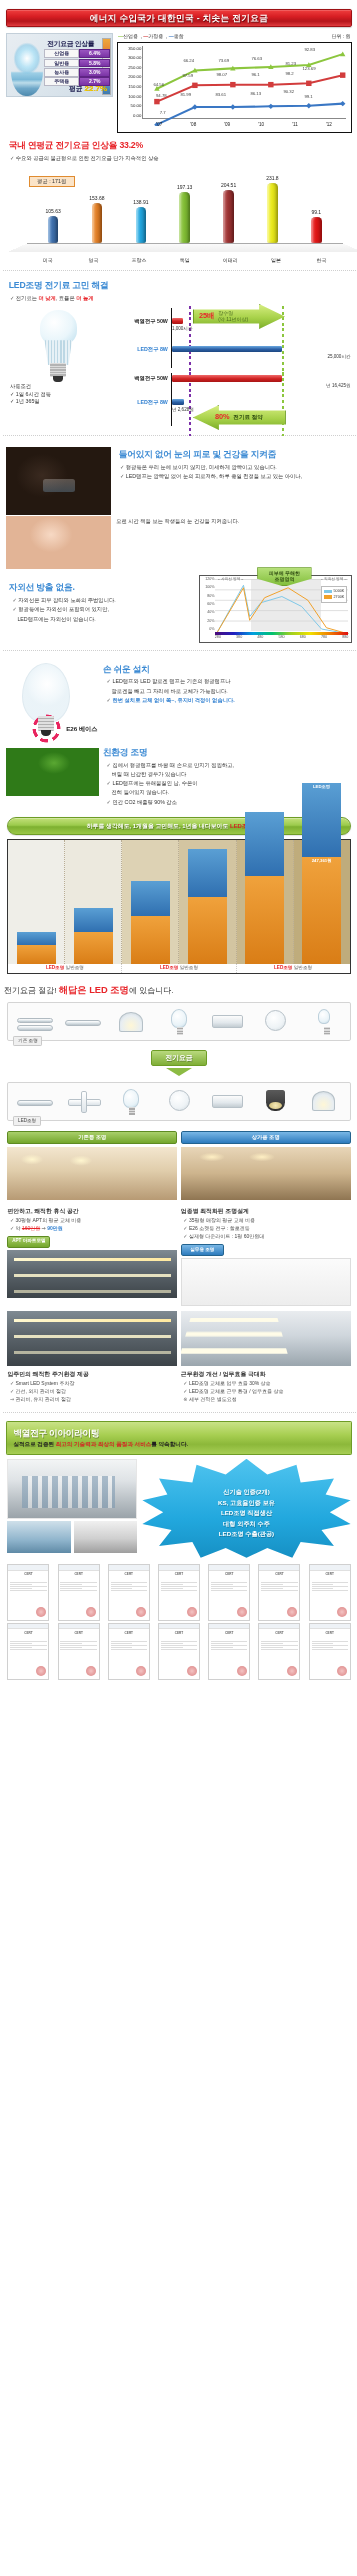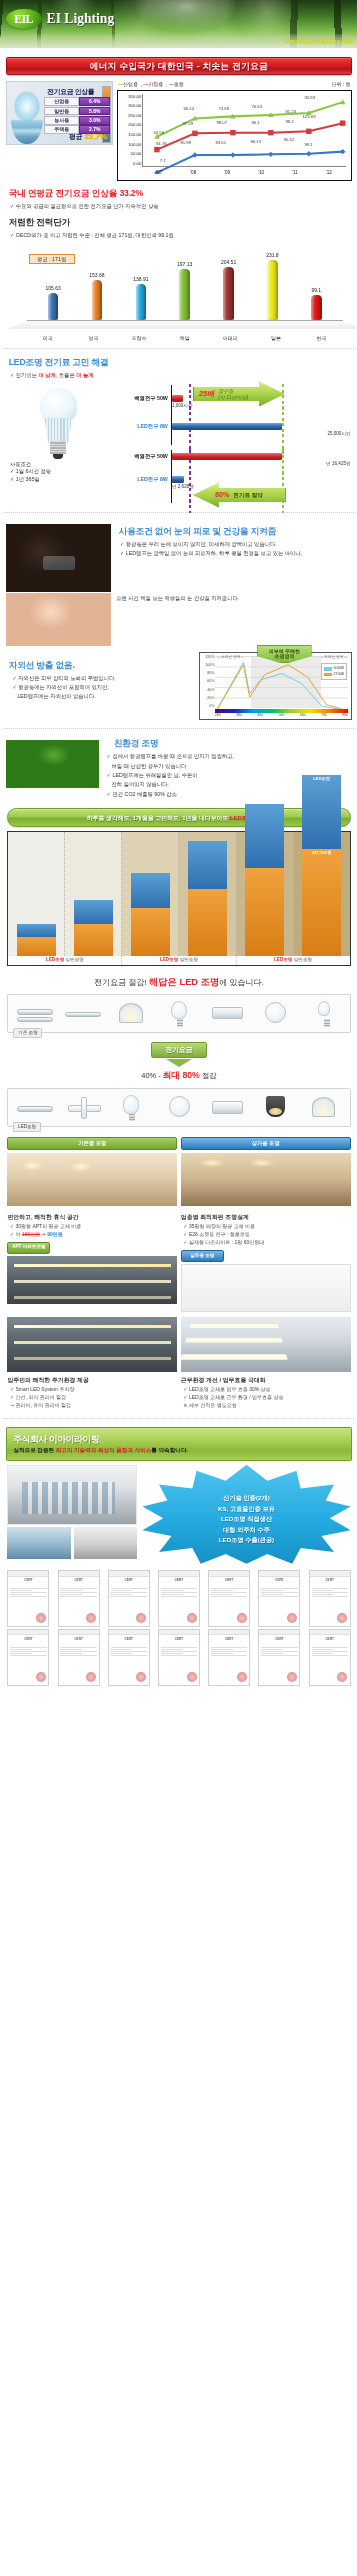--- a/index.html
+++ b/index.html
@@ -256,21 +256,21 @@
   .cmp-tick { position:absolute; top:0; bottom:0; width:1.9px; }
   .cmp-tick.purple { background: repeating-linear-gradient(180deg,#7b2fa8 0 3.1px,transparent 3.1px 5.6px); }
   .cmp-tick.green  { background: repeating-linear-gradient(180deg,#8cc63e 0 3.1px,transparent 3.1px 5.6px); }
   .cmp-val { position:absolute; font-size:4.6px; color:#333; white-space:nowrap; }
   .arrow-green {
     position:absolute; height:25px; display:flex; align-items:center;
     background: linear-gradient(180deg,#d4ec7e,#a8d24a 55%,#7fb02c);
     border:0.6px solid #6e9c24;
     color:#333;
   }
-  .arrow-green.right { clip-path: polygon(0 22%,72% 22%,72% 0,100% 50%,72% 100%,72% 78%,0 78%); font-style: italic; }
+  .arrow-green.right { clip-path: polygon(0 22%,72% 22%,72% 0,100% 50%,72% 100%,72% 78%,0 78%); }
   .arrow-green.left  { clip-path: polygon(28% 0,28% 22%,100% 22%,100% 78%,28% 78%,28% 100%,0 50%); }
   .ag-txt { font-size:7.4px; font-weight:bold; color:#e8252a; }
   .ag-sub { font-size:5px; color:#4a6b1f; line-height:1.2; }
 
   
   .imgrow { display:flex; gap:5px; padding: 3.7px 6.2px 0; align-items:flex-start; }
   .photo {
     flex:none; position:relative; overflow:hidden; border:0;
   }
   .photo-girl {
@@ -397,21 +397,21 @@
     display:flex; align-items:flex-start; justify-content:center; padding-top:1.2px;
   }
   .sg-foot { display:flex; background:#fff; }
   .sg-foot div { flex:1; text-align:center; font-size:4.6px; padding:1.2px 0; border-right:0.6px dotted #ccc; }
   .sg-foot div:last-child { border-right:0; }
   .sg-foot .led { color:#e8252a; font-weight:bold; }
   .sg-foot .inc { color:#555; }
 
   
   .answer-line {
-    text-align:center; font-size:8px; color:#333; margin: 10px 16px 5px;
+    text-align:left; font-size:8px; color:#333; margin: 10px 4px 5px;
   }
   .answer-line b { color:#e8252a; font-size:9.3px; }
 
   
   .shelf {
     margin: 2.5px 7.4px; border:0.6px solid #d4d4d4; background:#fbfbfb;
     border-radius:1.9px; padding:3.7px; position:relative;
   }
   .shelf-tag {
     position:absolute; left:5px; bottom:-5.6px; background:#f0f0f0;
@@ -597,30 +597,20 @@
   }
   .cert .cert-title {
     text-align:center; font-size:3.1px; color:#666; font-weight:bold; margin:1.2px 0 1.9px;
   }
 </style>
 </head>
 <body>
 
 <div class="page">
 
-  <div class="header">
-    <div class="trees"></div>
-    <div class="logo-wrap">
-      <div class="logo-mark">
-        <span>EIL</span>
-      </div>
-      <div class="logo-text">EI Lighting</div>
-    </div>
-    <div class="header-url">http://www.eilighting.com</div>
-  </div>
 
   <div class="banner-red">
     <span>에너지 수입국가 대한민국 - 치솟는 전기요금</span>
   </div>
 
   <div class="chart-row">
 
     <div class="rate-card">
       <div class="rate-bulb"></div>
       <div class="mini-ad"></div>
@@ -738,24 +728,20 @@
       </div>
     </div>
   </div>
 
   <div class="sec">
     <div class="h-red">국내 연평균 전기요금 인상율 33.2%</div>
     <div class="bullet">수요와 공급의 불균형으로 인한 전기요금 단가 지속적인 상승</div>
   </div>
 
 
-  <div class="sec">
-    <div class="h-dark">저렴한 전력단가</div>
-    <div class="bullet">OECD국가 중 최고 저렴한 수준 : 전체 평균 171원, 대한민국 99.1원</div>
-  </div>
 
   <div class="oecd-wrap">
     <div class="oecd-plot">
       <div class="oecd-avgbox">평균 : 171원</div>
       <div class="bars">
         <div class="bar-item">
           <div class="bar-val">105.63</div>
           <div class="bar-col" style="height:27px;background:linear-gradient(90deg,#6d9ed4,#3f6fab 45%,#2c5689);"></div>
         </div>
         <div class="bar-item">
@@ -864,21 +850,21 @@
         </div>
       </div>
     </div>
   </div>
 
   <div class="hr-dot"></div>
 
   <div class="imgrow">
     <div class="photo photo-girl"></div>
     <div class="txtcol">
-      <div class="h-blue" style="margin-top:1.2px;">사용조건 없어 눈의 피로 및 건강을 지켜줌</div>
+      <div class="h-blue" style="margin-top:1.2px;">들어있지 없어 눈의 피로 및 건강을 지켜줌</div>
       <div class="bullet">형광등은 우리 눈에 보이지 않지만, 미세하게 깜빡이고 있습니다.</div>
       <div class="bullet">LED램프는 깜빡임 없어 눈의 피로저하, 하루 종일 천정을 보고 있는 아이나,</div>
     </div>
   </div>
   <div class="imgrow" style="padding-top:1.2px;">
     <div class="photo photo-baby"></div>
     <div class="txtcol">
       <p>오랜 시간 책을 보는 학생들의 눈 건강을 지켜줍니다.</p>
     </div>
   </div>
@@ -935,27 +921,42 @@
         <span>580</span>
         <span>680</span>
         <span>780</span>
         <span>880</span>
       </div>
     </div>
   </div>
 
   <div class="hr-dot"></div>
 
+  <div class="e26-row">
+    <div class="e26-left">
+      <div class="e26-bulb"></div>
+      <div class="e26-dash"></div>
+      <div class="e26-screw"></div>
+      <div class="e26-tip"></div>
+      <div class="e26-cap">E26 베이스</div>
+    </div>
+    <div class="txtcol">
+      <div class="h-blue" style="margin-left:0;margin-top:0;">손 쉬운 설치</div>
+      <div class="bullet">LED램프와 LED 할로겐 램프는 기존의 형광램프나</div>
+      <div class="bullet nomark" style="margin-left:8.7px;">할로겐을 빼고 그 자리에 바로 교체가 가능합니다.</div>
+      <div class="bullet"><span class="blu">한번 설치로 교체 없이 쭉~, 유지비 걱정이 없습니다.</span></div>
+    </div>
+  </div>
 
   <div class="e26-row" style="padding-top:1.2px;">
     <div style="width:93px;flex:none;">
       <div class="eco-photo"></div>
     </div>
     <div class="txtcol">
-      <div class="h-blue" style="margin-left:11px;margin-top:0;">친환경 조명</div>
+      <div class="h-blue" style="margin-left:0;margin-top:0;">친환경 조명</div>
       <div class="bullet">집에서 형광램프를 바꿀 때 손으로 만지기 찝찝하고,</div>
       <div class="bullet nomark" style="margin-left:8.7px;">버릴 때 난감한 경우가 있습니다</div>
       <div class="bullet">LED램프에는 유해물질인 납, 수은이</div>
       <div class="bullet nomark" style="margin-left:8.7px;">전혀 들어있지 않습니다.</div>
       <div class="bullet">연간 CO2 배출량 90% 감소</div>
     </div>
   </div>
 
   <div class="green-pill">
     <span><span>하루를 생각해도, 1개월을 고민해도, 1년을 내다보아도 </span><span class="gp-red">LED조명</span><span>입니다</span></span>
@@ -1047,23 +1048,20 @@
       <div class="pi">
           <div class="bulb" style="left:13.6px;width:12.4px;height:15px"></div>
         </div>
     </div>
     <div class="shelf-tag">기존 조명</div>
   </div>
 
   <div class="save-banner">
     <div class="sb-top">전기요금</div>
     <div class="sb-arrow"></div>
-    <div class="sb-bot">
-      <span>40% - </span><b>최대 80%</b><span> 절감</span>
-    </div>
   </div>
 
   <div class="shelf" style="margin-top:6.2px;">
     <div class="shelf-items">
       <div class="pi">
           <div class="tube" style="top:13.6px"></div>
         </div>
       <div class="pi">
           <div class="cross"></div>
         </div>
@@ -1128,21 +1126,21 @@
       <div class="tab-sub">근무환경 개선 / 업무효율 극대화</div>
       <div class="tab-bul">LED조명 교체로 업무 효율 30% 상승</div>
       <div class="tab-bul">LED조명 교체로 근무 환경 / 업무효율 상승</div>
       <div class="tab-bul note">세부 견적은 별도요청</div>
     </div>
   </div>
 
   <div class="hr-dot"></div>
 
   <div class="company-banner">
-    <div class="cb-title">주식회사 이아이라이팅</div>
+    <div class="cb-title">백열전구 이아이라이팅</div>
     <div class="cb-sub"><span>실적으로 검증된 </span><span class="hl">최고의 기술력과 최상의 품질과 서비스</span><span>를 약속합니다.</span></div>
   </div>
 
   <div class="comp-row">
     <div class="comp-photos">
       <div class="comp-bldg"></div>
       <div class="comp-small">
         <div class="cs1"></div>
         <div class="cs2"></div>
       </div>

